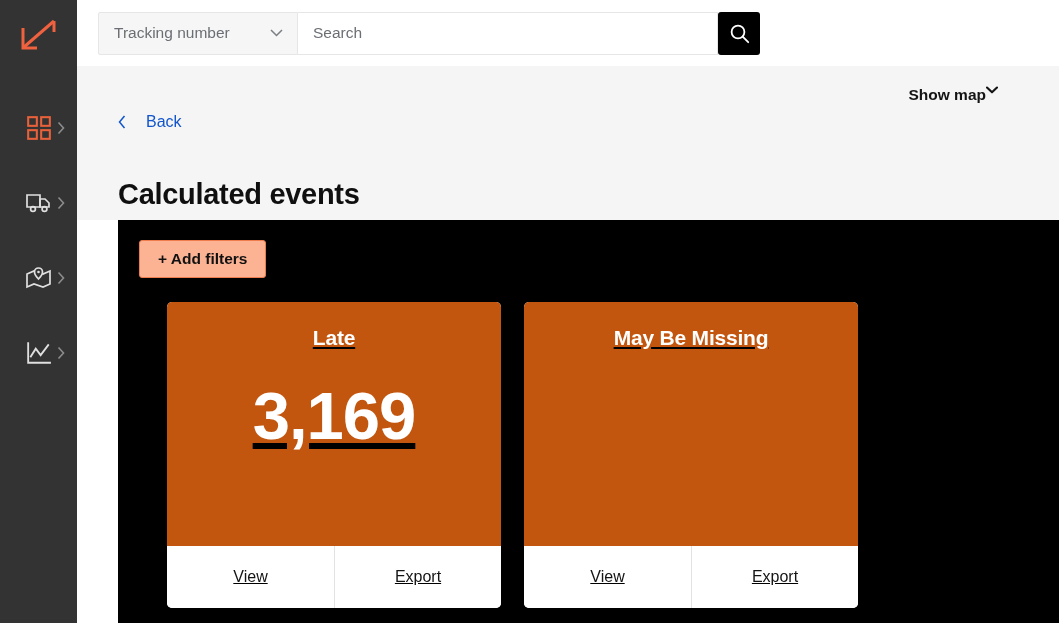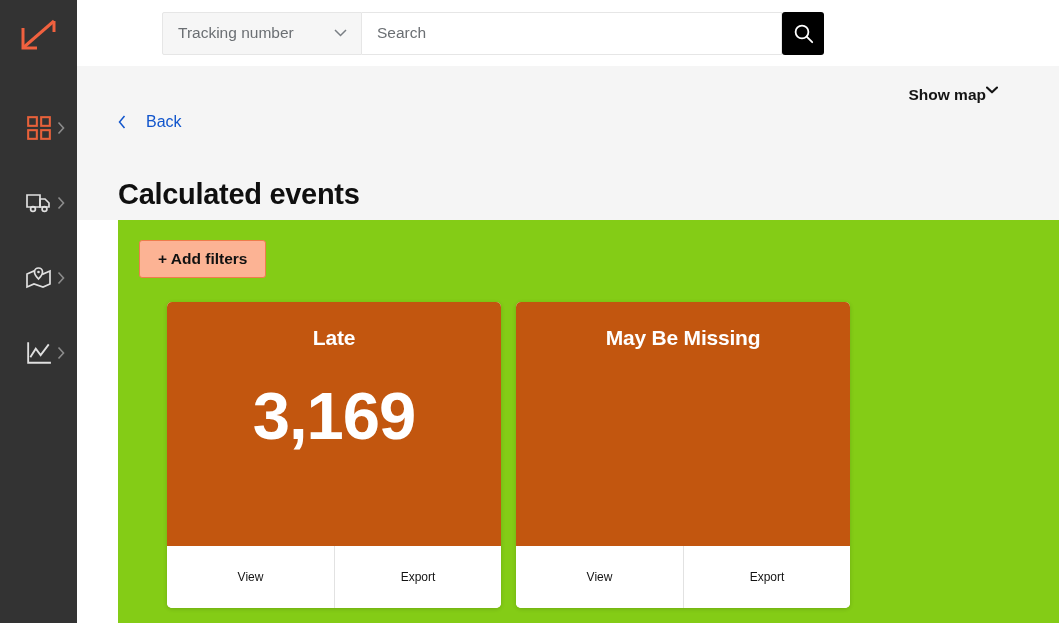--- a/index.html
+++ b/index.html
@@ -33,22 +33,21 @@
   .nav-chevron { position: absolute; right: 12px; top: 50%; transform: translateY(-50%); width: 8px; height: 13px; }
 
   
   .main { flex: 1 1 auto; height: 623px; display: flex; flex-direction: column; background: #ffffff; min-width: 0; }
 
   
   .topbar {
     height: 66px; flex: 0 0 66px;
     background: #ffffff;
     display: flex; align-items: center;
-    padding-left: 41px;
-    margin-left: 44px;
+    padding-left: 21px;
   }
   .search-group { display: flex; align-items: stretch; height: 43px; }
   .search-select {
     width: 200px; height: 43px;
     background: #f6f6f6;
     border: 1px solid #e6e6e6;
     display: flex; align-items: center; justify-content: space-between;
     padding: 0 14px 0 15px;
     font-size: 15.5px; color: #6b6f73; cursor: pointer;
     border-radius: 2px 0 0 2px;
@@ -96,38 +95,39 @@
     margin-top: 38px;
   }
   .page-sub {
     position: absolute; top: 110px; left: 41px;
     font-size: 14.6px; color: #1a1a1a; white-space: nowrap;
   }
 
   
   .content {
     flex: 1 1 auto;
-    background: #84cc16;
+    background: #000000;
     margin-left: 41px;
     padding: 20px 0 0 21px;
     position: relative;
     overflow: hidden;
+    text-decoration: underline;
   }
 
   .filter-btn {
     display: inline-flex; align-items: center; justify-content: center;
     height: 38px; padding: 0 18px;
     background: #fcb394;
     border: 1px solid #ef7c4c;
     border-radius: 3px;
     font-size: 15.5px; font-weight: 700; color: #111;
     cursor: pointer;
   }
 
-  .cards { display: flex; gap: 15px; margin-top: 24px; padding-left: 28px; }
+  .cards { display: flex; gap: 23px; margin-top: 24px; padding-left: 28px; }
   .card {
     width: 334px;
     border-radius: 5px;
     overflow: hidden;
     background: #ffffff;
     box-shadow: 0 1px 4px rgba(0,0,0,0.16);
     display: flex; flex-direction: column;
   }
   .card-body {
     background: #c2560f;
@@ -139,21 +139,21 @@
     color: #ffffff; font-size: 21px; font-weight: 700; letter-spacing: -0.2px;
   }
   .card-value {
     color: #ffffff; font-size: 67px; font-weight: 700;
     margin-top: 32px; letter-spacing: -1px; line-height: 1;
   }
   .card-actions { display: flex; height: 62px; background: #ffffff; }
   .card-action {
     flex: 1 1 50%;
     display: flex; align-items: center; justify-content: center;
-    font-size: 12px; color: #141414; cursor: pointer;
+    font-size: 16px; color: #141414; cursor: pointer;
   }
   .card-action + .card-action { border-left: 1px solid #e2e2e2; }
 </style>
 </head>
 <body>
 
 <div class="app">
 
   <nav class="sidebar">
 

